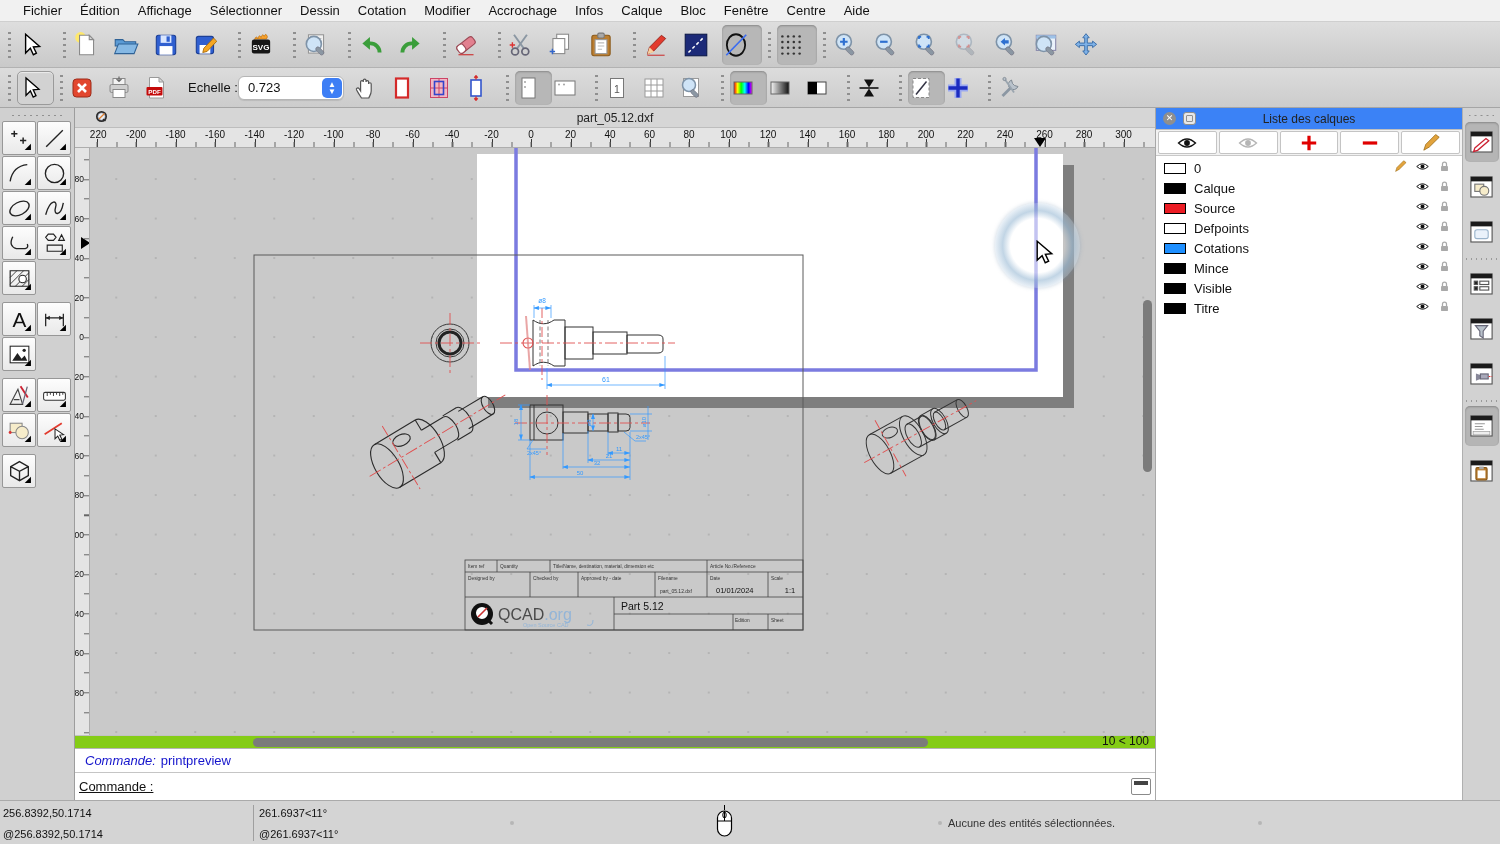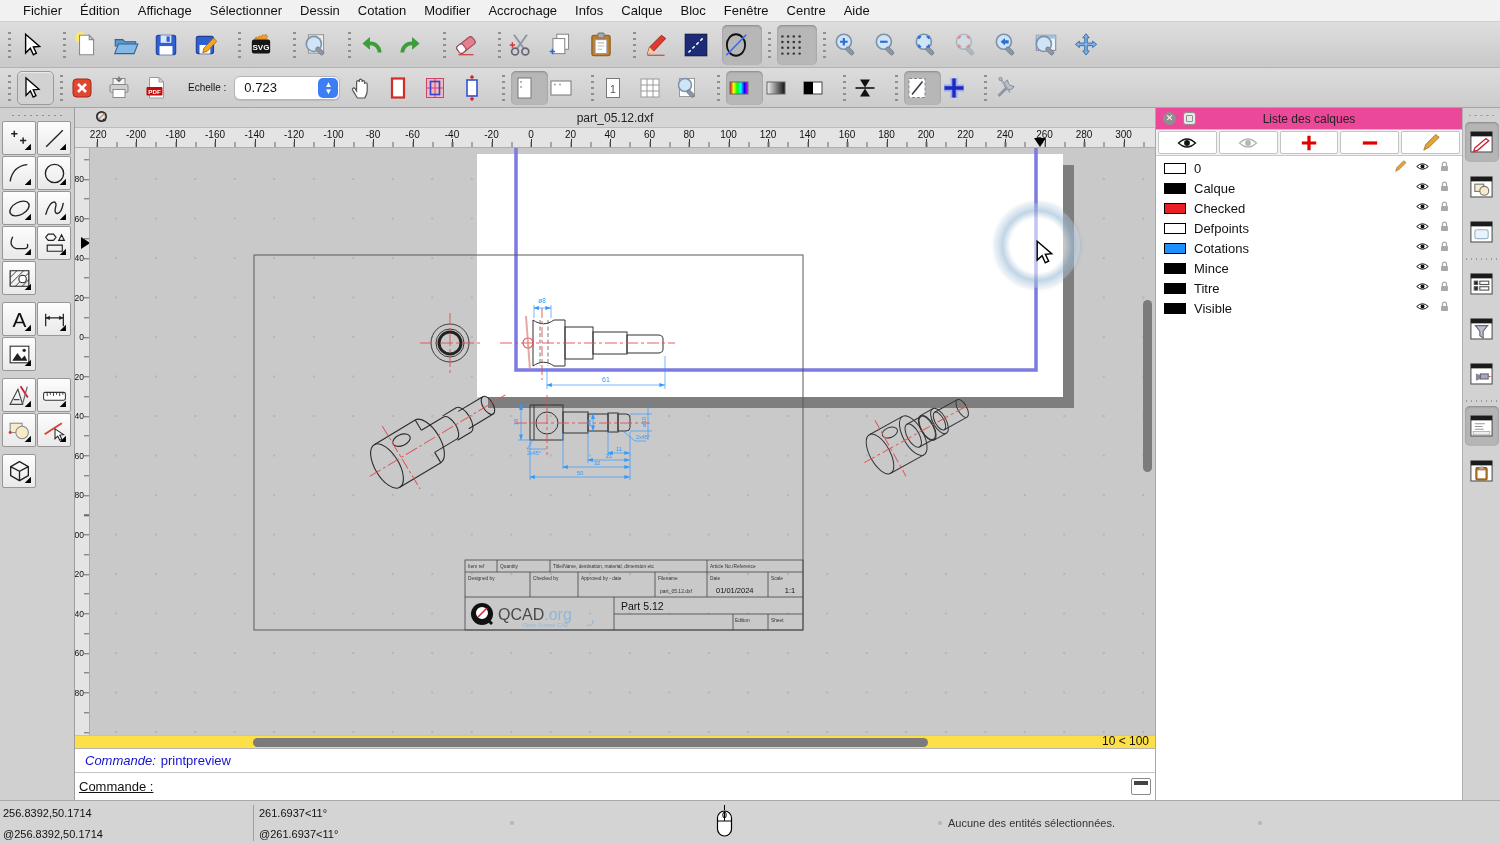--- a/index.html
+++ b/index.html
@@ -23,21 +23,21 @@
   #toolbar2 .tbtn { width:37px; height:34px; }
   .tbtn svg { width:28px; height:28px; }
   #toolbar2 .tbtn svg { width:26px; height:26px; }
   .tbtn.pressed { background:#b7b7b7; box-shadow:inset 0 1px 2px rgba(0,0,0,.25); }
   .tbtn.outlined { background:#d2d2d2; border:1px solid #9a9a9a; box-shadow:inset 0 1px 1px rgba(255,255,255,.6); }
   .tbtn.disabled { opacity:.45; }
   .tsep { width:3px; height:30px; margin:0 6px; flex:0 0 auto;
     background-image:radial-gradient(circle,#8f8f8f 34%,transparent 36%);
     background-size:3px 6px; background-repeat:repeat-y; }
   #scale-group { display:flex; align-items:center; margin:0 8px; flex:0 0 auto; }
-  #scale-label { font-size:10px; color:#111; margin-right:8px; }
+  #scale-label { font-size:13px; color:#111; }
   #scale-combo { width:106px; height:24px; background:#fff; border:1px solid #b5b5b5; border-radius:6px;
     display:flex; align-items:center; position:relative; box-shadow:0 1px 1px rgba(0,0,0,.1); }
   #scale-combo .val { font-size:13px; padding-left:9px; color:#111; }
   #scale-combo .stepper { position:absolute; right:1px; top:1px; width:20px; height:20px;
     background:#3d7ef5; border-radius:5px; display:flex; flex-direction:column; align-items:center; justify-content:center; }
   #scale-combo .stepper span { color:#fff; font-size:8px; line-height:7px; }
 
   
   #left-palette { position:absolute; left:0; top:108px; width:75px; height:692px;
     background:#d0d0d0; border-right:1px solid #9d9d9d; }
@@ -75,21 +75,21 @@
     border-top:6px solid transparent; border-bottom:6px solid transparent; border-right:none; border-left:9px solid #000; left:6px; }
 
   #viewport { position:absolute; left:90px; top:148px; width:1065px; height:587px; background:#c9c9c9; overflow:hidden;
     background-image:radial-gradient(circle,#b4b4b4 .8px,transparent 1.1px); background-size:39.5px 39.5px; background-position:6.5px 11.3px; }
   #vscroll-thumb { position:absolute; left:1053px; top:152px; width:9px; height:172px; background:#7b7b7b; border-radius:4.5px; }
   #cursor-glow { position:absolute; left:905px; top:55px; width:85px; height:85px; border-radius:50%;
     background:radial-gradient(circle, rgba(255,255,255,.55) 45%, rgba(160,190,215,.65) 58%, rgba(200,218,235,.3) 72%, transparent 80%);
     box-shadow:0 0 4px rgba(120,150,180,.4); }
   #mouse-cursor { position:absolute; left:944px; top:92px; }
 
-  #hscroll { position:absolute; left:75px; top:735px; width:1080px; height:13px; background:#fde047;
+  #hscroll { position:absolute; left:75px; top:735px; width:1080px; height:13px; background:#84cc16;
     border-top:1px solid #c2c2c2; }
   #hscroll-thumb { position:absolute; left:178px; top:2px; width:675px; height:9px; background:#7b7b7b; border-radius:4.5px; }
   #page-indicator { position:absolute; right:6px; top:-2px; font-size:12px; color:#111; }
 
   
   #command-history { position:absolute; left:75px; top:748px; width:1080px; height:24px; background:#fff;
     border-top:1px solid #b5b5b5; display:flex; align-items:center; padding-left:10px; }
   #command-history .lbl { color:#1414cc; font-size:13px; font-style:italic; }
   #command-history .val { color:#1414cc; font-size:13px; margin-left:5px; }
   #command-input-row { position:absolute; left:75px; top:772px; width:1080px; height:28px; background:#fff;
@@ -110,21 +110,21 @@
   .dock-handle { height:6px; margin:4px 6px; background-image:radial-gradient(circle,#909090 30%,transparent 33%);
     background-size:6px 3px; background-repeat:repeat-x; background-position:center; }
   .dock-btn { width:34px; height:40px; margin:3px auto 5px auto; border-radius:5px; display:flex; align-items:center; justify-content:center; }
   .dock-btn svg { width:29px; height:29px; }
   .dock-btn.pressed { background:#b5b5b5; box-shadow:inset 0 1px 2px rgba(0,0,0,.25); }
   .dock-sep { height:4px; margin:2px 3px; background-image:radial-gradient(circle,#9a9a9a 30%,transparent 33%);
     background-size:5px 4px; background-repeat:repeat-x; background-position:center; }
 
   
   #layer-panel { position:absolute; left:1155px; top:108px; width:307px; height:692px; background:#fff; border-left:1px solid #a8a8a8; }
-  #panel-header { height:22px; background:#ec4899; border-bottom:1px solid #c0c0c0; position:relative; display:flex; align-items:center; }
+  #panel-header { height:22px; background:#3b82f6; border-bottom:1px solid #c0c0c0; position:relative; display:flex; align-items:center; }
   #panel-title { position:absolute; left:0; right:0; text-align:center; font-size:12px; color:#222; }
   .ph-btn { width:13px; height:13px; margin-left:7px; z-index:2; }
   #panel-close { background:#8f8f8f; border-radius:50%; position:relative; }
   #panel-close::before { content:"✕"; position:absolute; left:0; right:0; top:0; bottom:0; color:#fff; font-size:9px; line-height:13px; text-align:center; }
   #panel-float { border:1.5px solid #8f8f8f; border-radius:3px; position:relative; background:#e8e8e8; }
   #panel-float::before { content:""; position:absolute; left:2px; top:2px; width:5px; height:5px; border:1.5px solid #8f8f8f; border-radius:1px; }
   #panel-toolbar { height:26px; display:flex; border-bottom:1px solid #c9c9c9; background:#f2f2f2; padding:1px; }
   .lp-btn { flex:1; background:#fff; border:1px solid #c4c4c4; margin:0 1px; border-radius:2px; display:flex; align-items:center; justify-content:center; }
   .lp-btn svg { width:22px; height:22px; }
   #layer-list { padding-top:2px; }
@@ -1007,21 +1007,21 @@
               <circle cx="13" cy="13" r="3.4" fill="#111"></circle>
             </svg></span>
           <span><svg viewBox="0 0 26 26">
               <rect x="7" y="12" width="12" height="9" rx="1.5" fill="#a9a9a9"></rect>
               <path d="M9.5 12 v-3 a3.5 3.5 0 0 1 7 0 v3" fill="none" stroke="#a9a9a9" stroke-width="2.2"></path>
             </svg></span>
         </span>
       </div>
       <div class="layer-row">
         <span class="layer-swatch" style="background: rgb(236, 28, 36);"></span>
-        <span class="layer-name">Checked</span>
+        <span class="layer-name">Source</span>
         <span class="layer-icons">
           <span><svg viewBox="0 0 26 26">
               <path d="M3 13 q10 -9.5 20 0 q-10 9.5 -20 0 z" fill="none" stroke="#111" stroke-width="1.7"></path>
               <circle cx="13" cy="13" r="3.4" fill="#111"></circle>
             </svg></span>
           <span><svg viewBox="0 0 26 26">
               <rect x="7" y="12" width="12" height="9" rx="1.5" fill="#a9a9a9"></rect>
               <path d="M9.5 12 v-3 a3.5 3.5 0 0 1 7 0 v3" fill="none" stroke="#a9a9a9" stroke-width="2.2"></path>
             </svg></span>
         </span>
@@ -1063,35 +1063,35 @@
               <circle cx="13" cy="13" r="3.4" fill="#111"></circle>
             </svg></span>
           <span><svg viewBox="0 0 26 26">
               <rect x="7" y="12" width="12" height="9" rx="1.5" fill="#a9a9a9"></rect>
               <path d="M9.5 12 v-3 a3.5 3.5 0 0 1 7 0 v3" fill="none" stroke="#a9a9a9" stroke-width="2.2"></path>
             </svg></span>
         </span>
       </div>
       <div class="layer-row">
         <span class="layer-swatch" style="background: rgb(0, 0, 0);"></span>
-        <span class="layer-name">Titre</span>
+        <span class="layer-name">Visible</span>
         <span class="layer-icons">
           <span><svg viewBox="0 0 26 26">
               <path d="M3 13 q10 -9.5 20 0 q-10 9.5 -20 0 z" fill="none" stroke="#111" stroke-width="1.7"></path>
               <circle cx="13" cy="13" r="3.4" fill="#111"></circle>
             </svg></span>
           <span><svg viewBox="0 0 26 26">
               <rect x="7" y="12" width="12" height="9" rx="1.5" fill="#a9a9a9"></rect>
               <path d="M9.5 12 v-3 a3.5 3.5 0 0 1 7 0 v3" fill="none" stroke="#a9a9a9" stroke-width="2.2"></path>
             </svg></span>
         </span>
       </div>
       <div class="layer-row">
         <span class="layer-swatch" style="background: rgb(0, 0, 0);"></span>
-        <span class="layer-name">Visible</span>
+        <span class="layer-name">Titre</span>
         <span class="layer-icons">
           <span><svg viewBox="0 0 26 26">
               <path d="M3 13 q10 -9.5 20 0 q-10 9.5 -20 0 z" fill="none" stroke="#111" stroke-width="1.7"></path>
               <circle cx="13" cy="13" r="3.4" fill="#111"></circle>
             </svg></span>
           <span><svg viewBox="0 0 26 26">
               <rect x="7" y="12" width="12" height="9" rx="1.5" fill="#a9a9a9"></rect>
               <path d="M9.5 12 v-3 a3.5 3.5 0 0 1 7 0 v3" fill="none" stroke="#a9a9a9" stroke-width="2.2"></path>
             </svg></span>
         </span>

